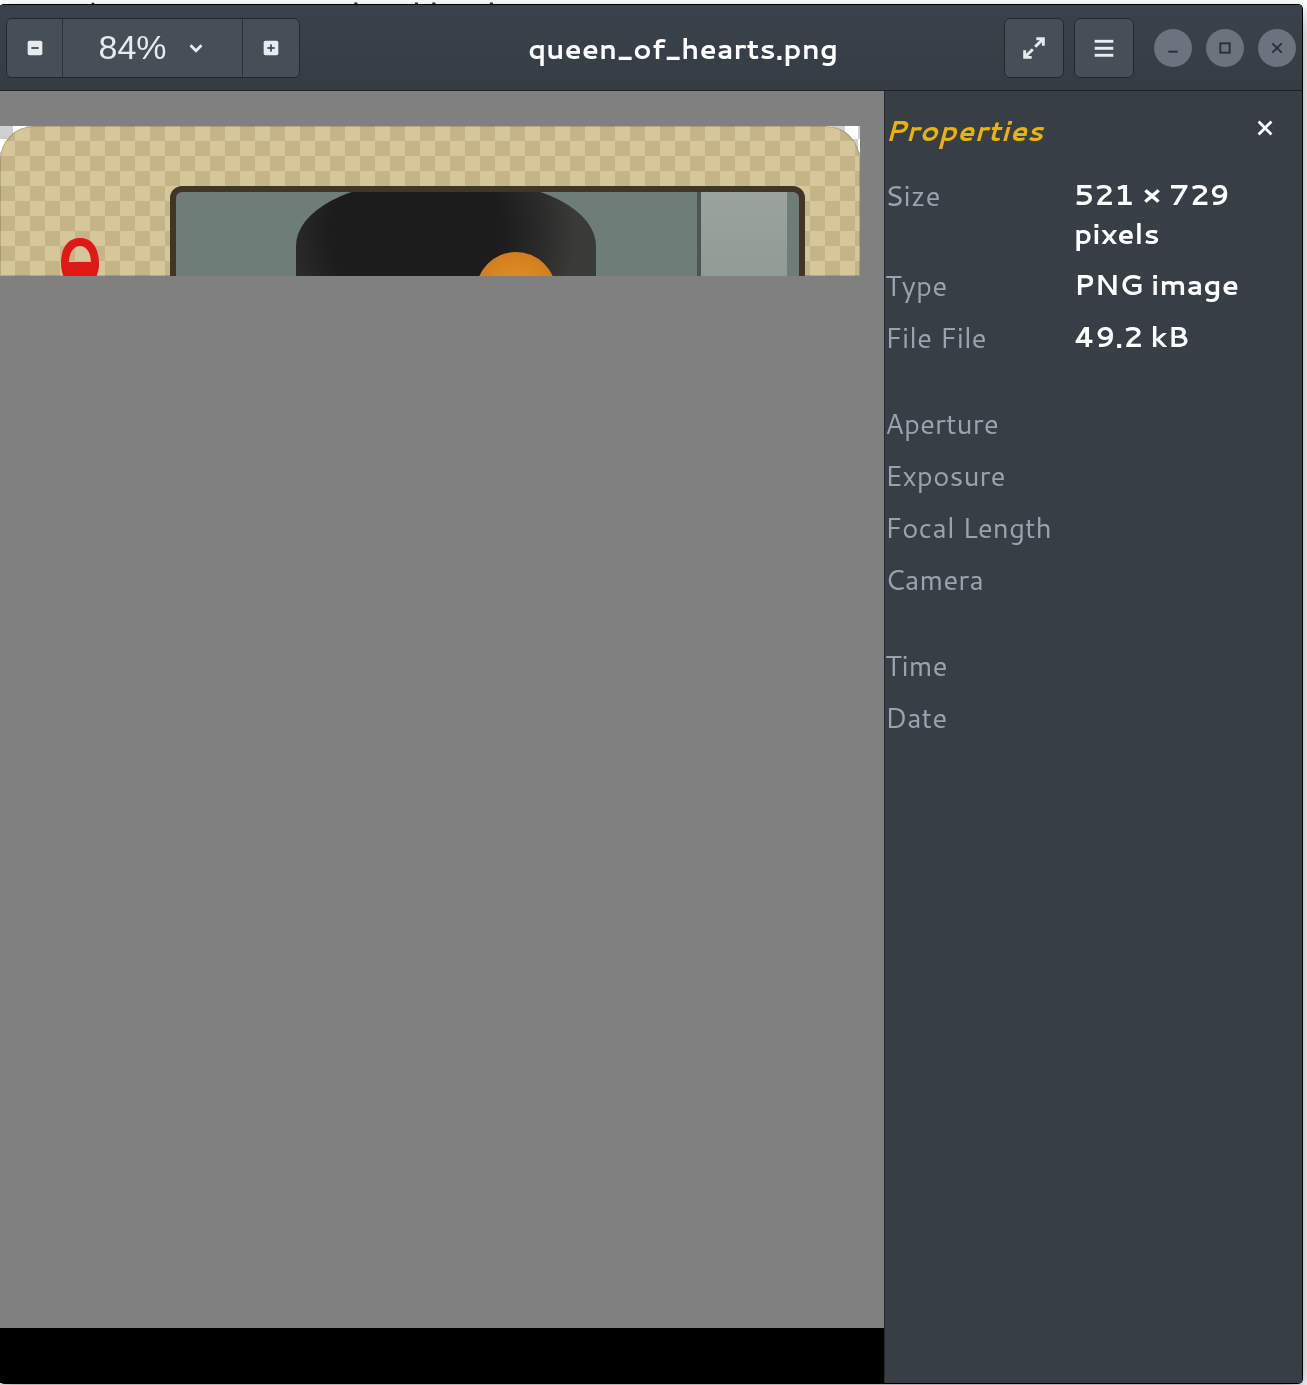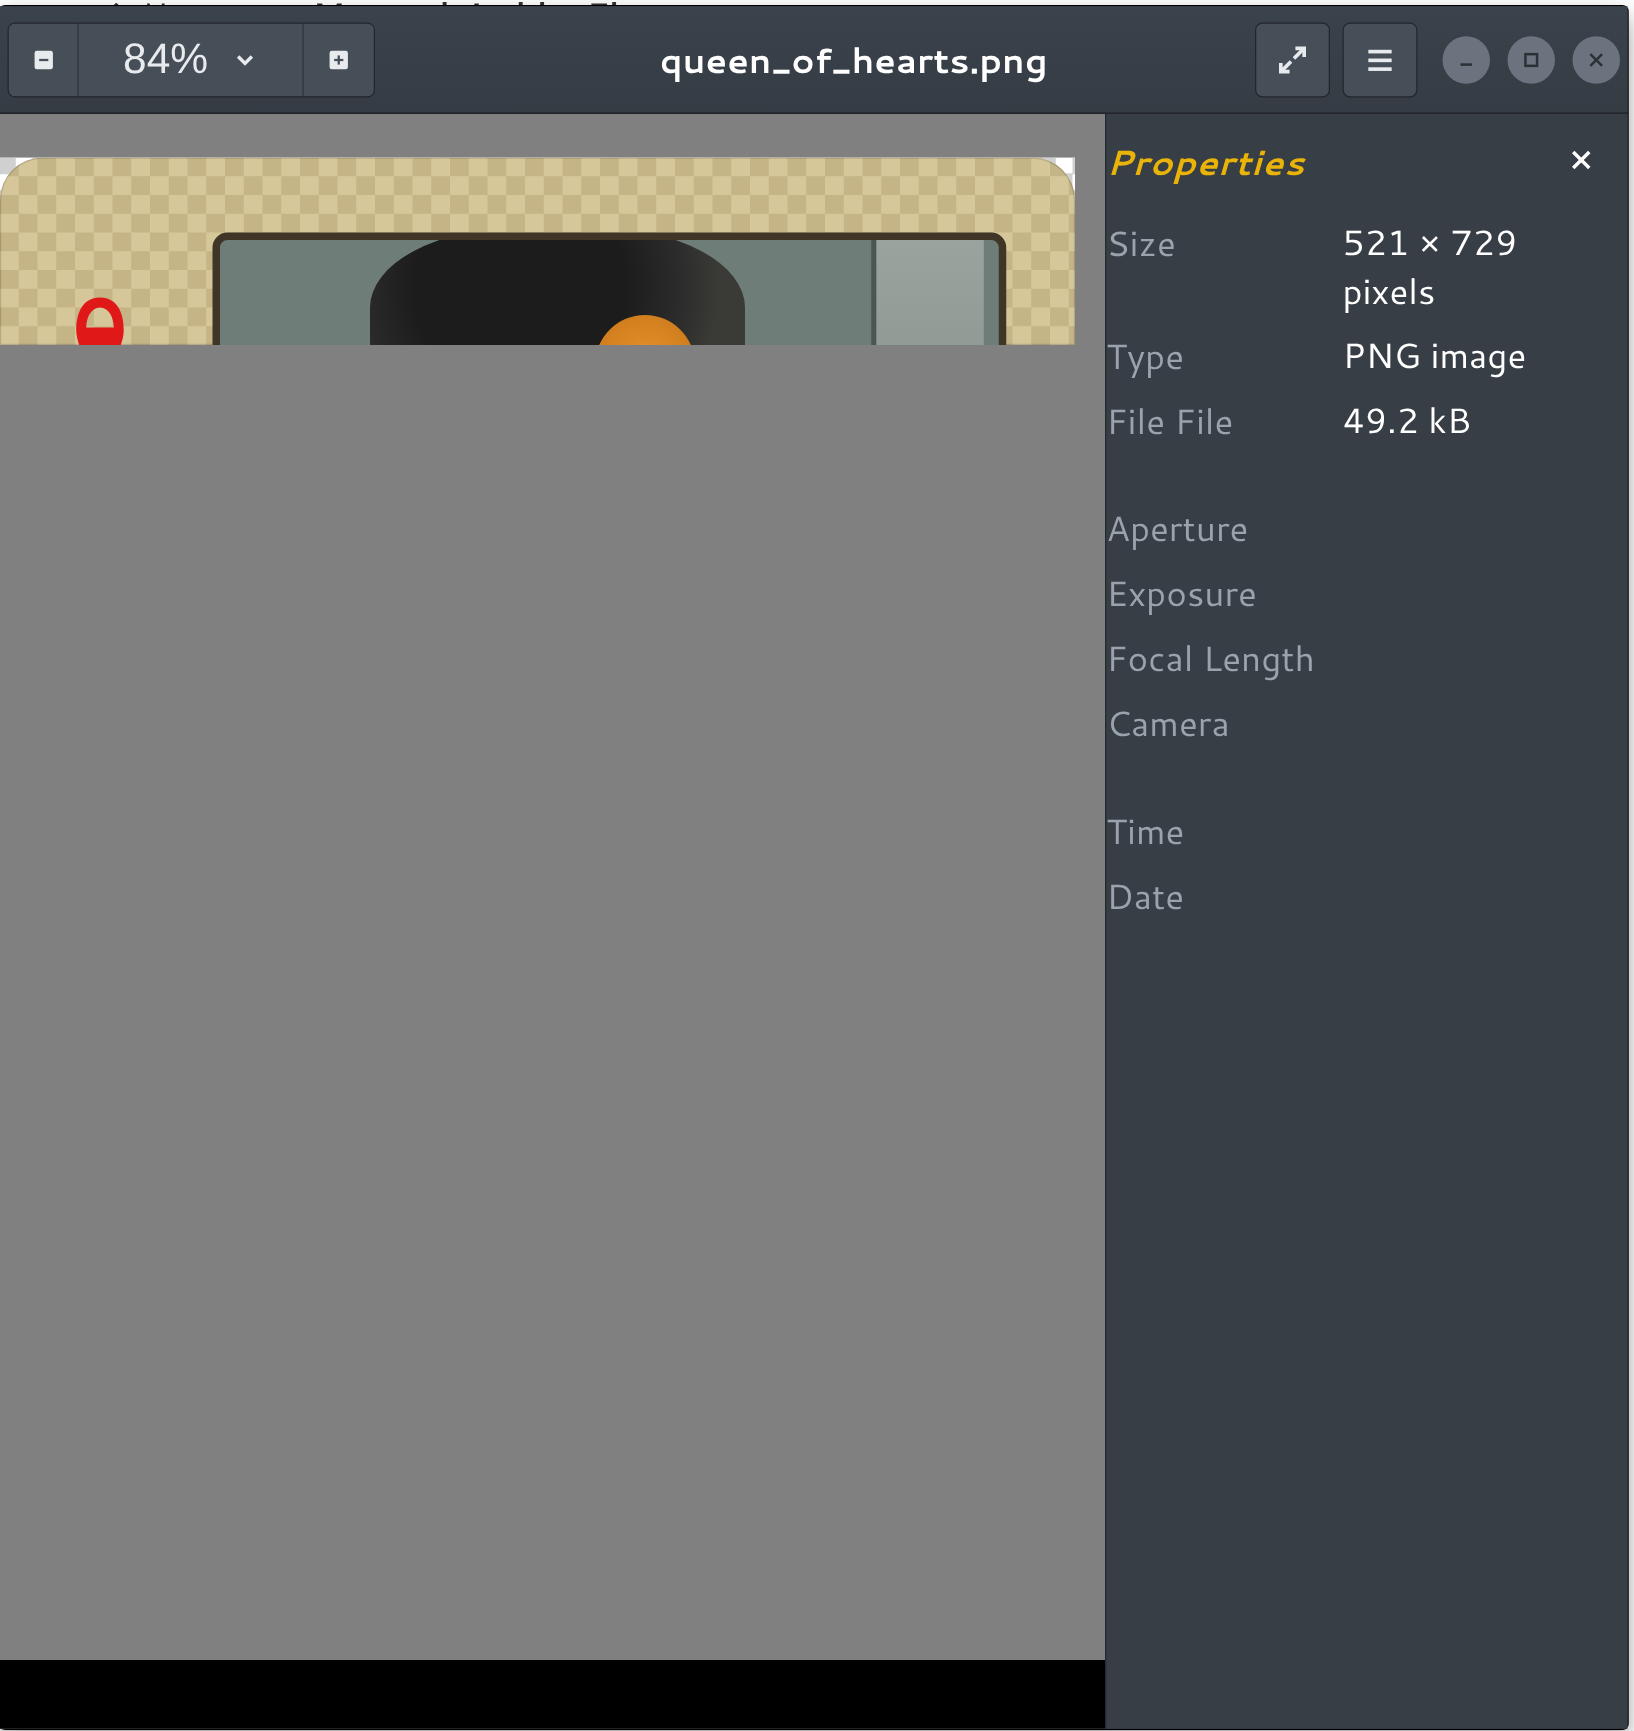--- a/index.html
+++ b/index.html
@@ -195,20 +195,21 @@
     }
     .prop-key {
       width: 175px; 
       color:#9aa2ab;
       font-weight: 400;
     }
     .prop-val {
       color:#fff;
       flex:1;
       line-height:1.4;
+      font-weight:bold;
     }
     .prop-val a { color:#5aa5e0; text-decoration:underline; }
     .prop-section-gap { height: 34px; }
 
   </style>
 </head>
 <body>
 
 <div class="bg-hints">
   <div class="bg-home">

